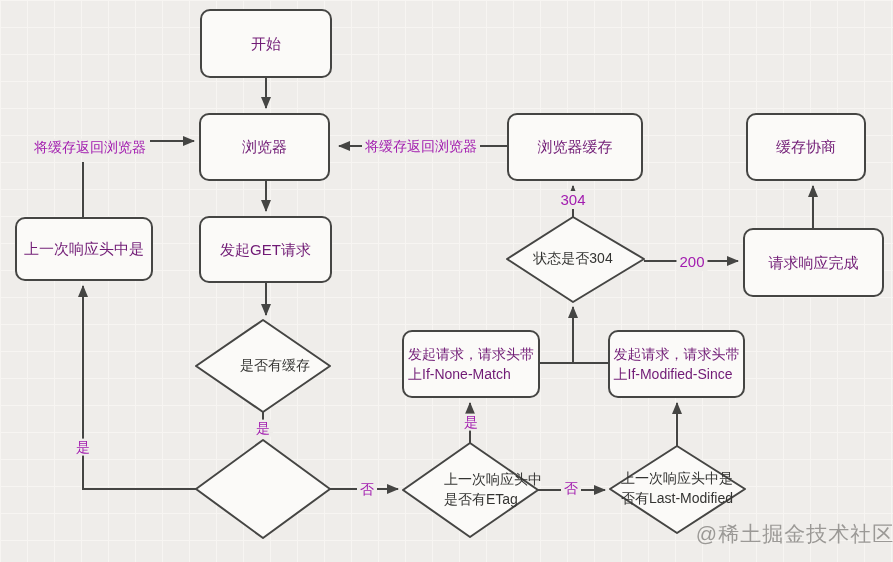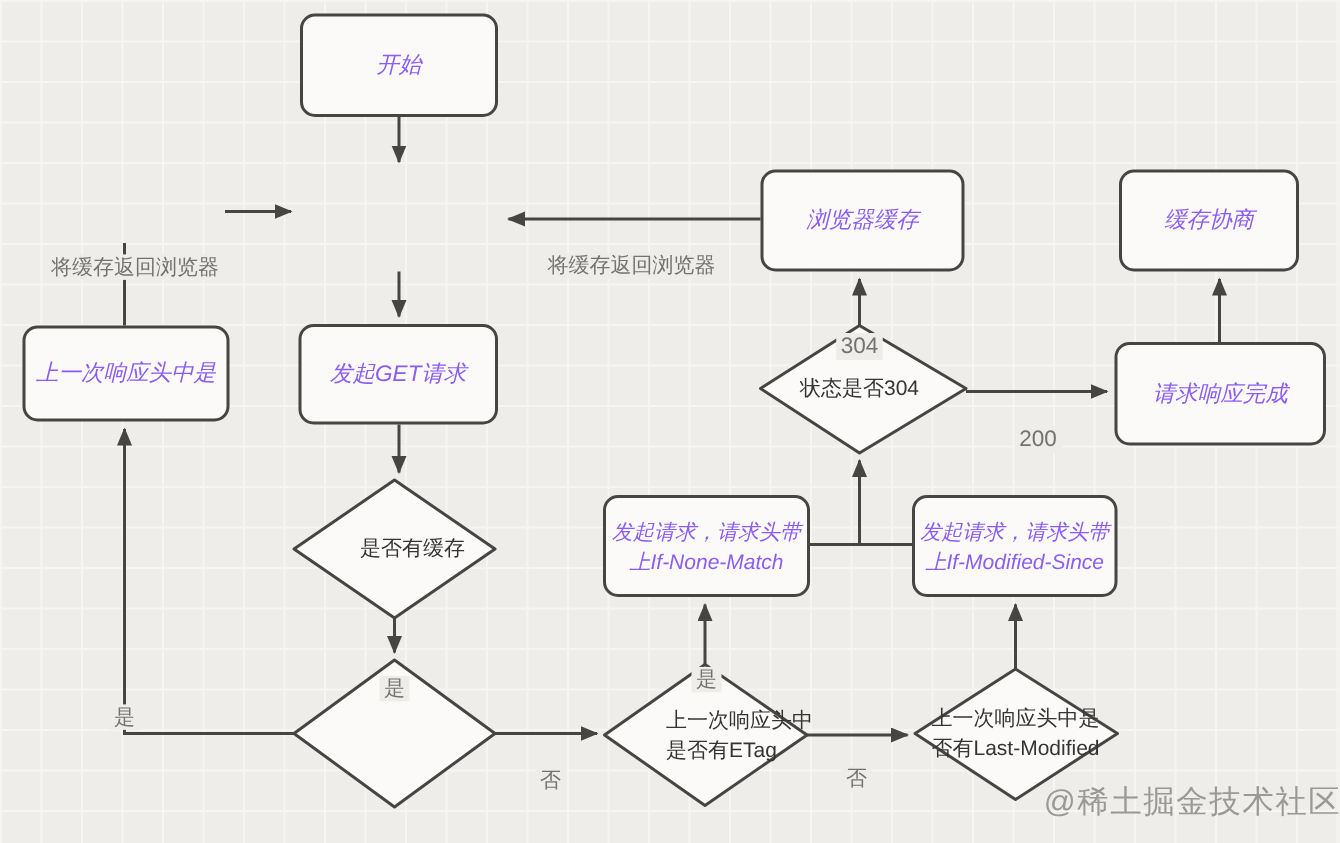--- a/index.html
+++ b/index.html
@@ -25,47 +25,45 @@
   }
   .node {
     position: absolute;
     box-sizing: border-box;
     border: 2px solid #454543;
     border-radius: 10px;
     background: #fbfaf8;
     display: flex;
     align-items: center;
     justify-content: center;
-    text-align: center;
-    color: #8b5cf6;
+    text-align: left;
+    color: #701a75;
     font-size: 15px;
     line-height: 1.45;
     white-space: pre-line;
-    font-style: italic;
   }
   .node.two-line { font-size: 14px; }
   .diamond-label {
     position: absolute;
     transform: translate(-50%, -50%);
     text-align: left;
     color: #343432;
     font-size: 14px;
     line-height: 1.4;
     white-space: pre-line;
   }
   .edge-label {
     position: absolute;
     transform: translate(-50%, -50%);
     background: #efedea;
     padding: 0 3px;
-    color: #737373;
+    color: #a21caf;
     font-size: 14px;
     line-height: 1.2;
     white-space: nowrap;
-    margin-top: 31px;
   }
   .edge-label.code { font-size: 15px; }
   #watermark {
     position: absolute;
     transform: translate(-50%, -50%);
     color: #9b9996;
     font-size: 21px;
     letter-spacing: 1px;
     white-space: nowrap;
   }
@@ -106,20 +104,23 @@
       <polygon points="470,443 538,490 470,537 403,490"></polygon>
       <polygon points="677,446 745,489 677,533 610,489"></polygon>
       <polygon points="573,217 644,259 573,302 507,259"></polygon>
     </g>
   </svg>
 
   <div class="node" style="left:200px;top:9px;width:132px;height:69px">
     <span>开始</span>
   </div>
 
+  <div class="node" style="left:199px;top:113px;width:131px;height:68px">
+    <span>浏览器</span>
+  </div>
 
   <div class="node" style="left:15px;top:217px;width:138px;height:64px">
     <span>上一次响应头中是</span>
   </div>
 
   <div class="node" style="left:199px;top:216px;width:133px;height:67px">
     <span>发起GET请求</span>
   </div>
 
   <div class="node" style="left:507px;top:113px;width:136px;height:68px">

